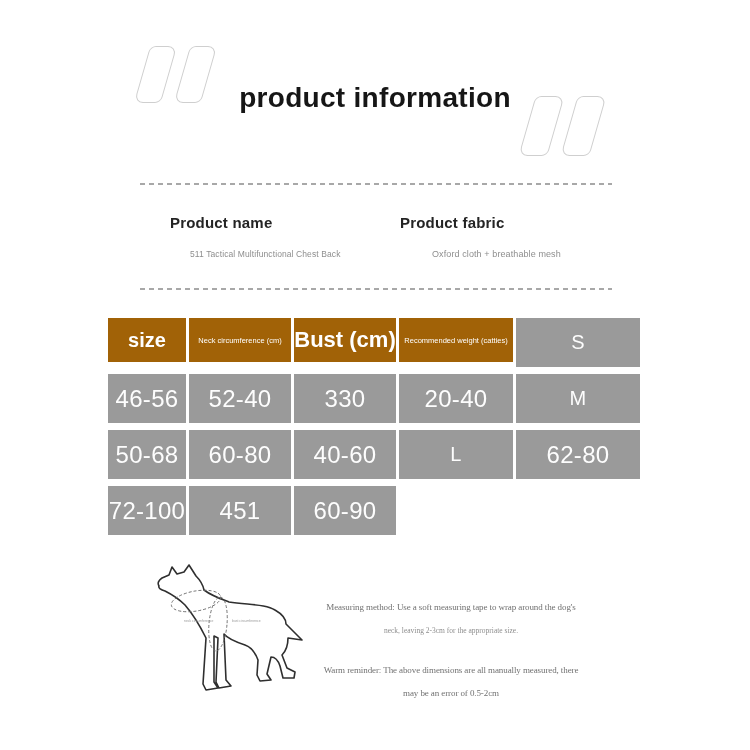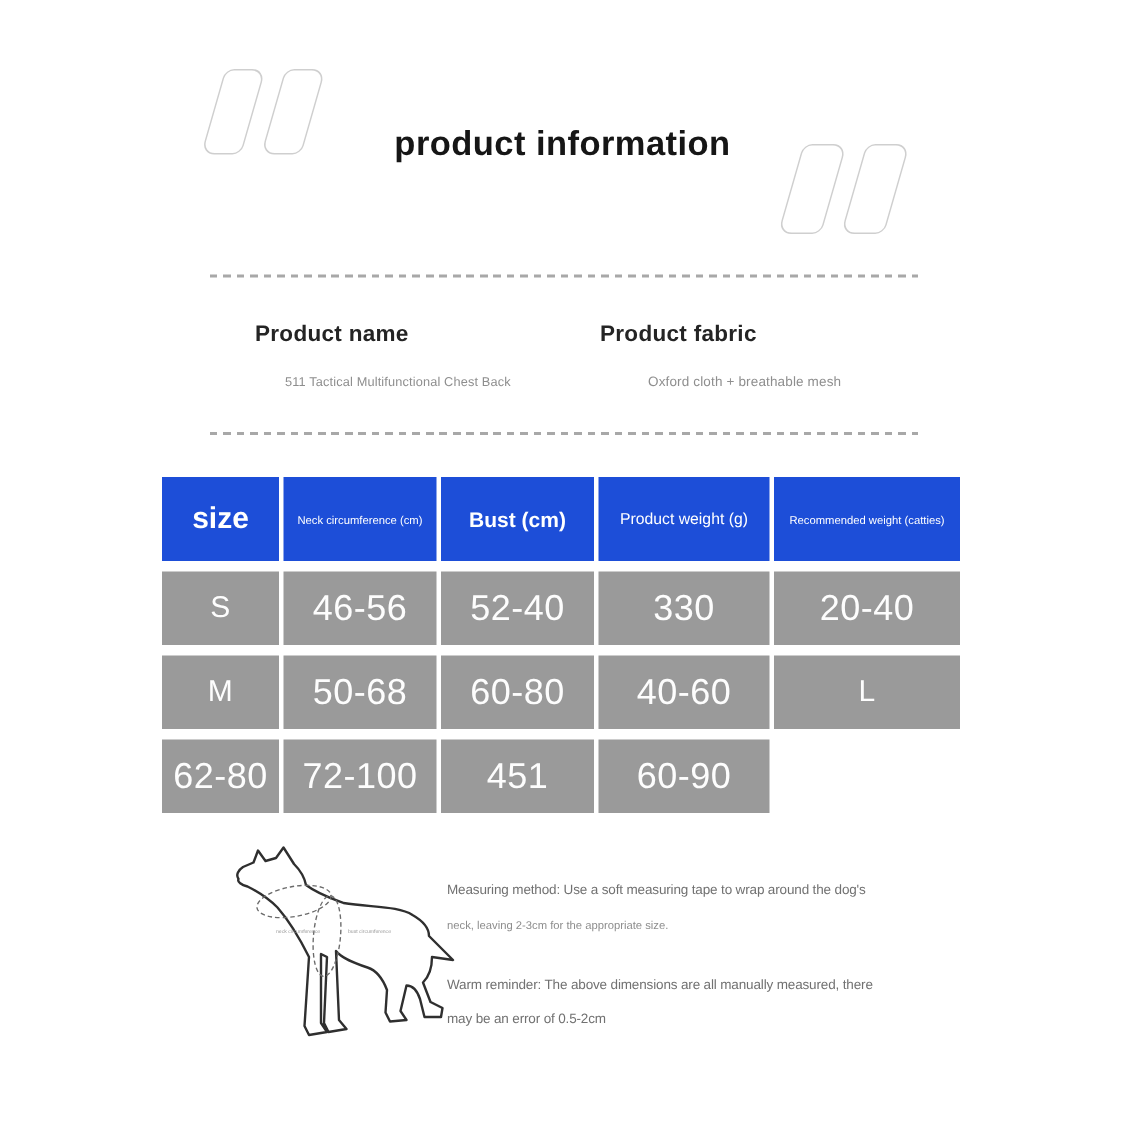--- a/index.html
+++ b/index.html
@@ -8,46 +8,46 @@
   .abs { position:absolute; }
 
   
   .quote-group { display:flex; gap:13px; }
   .quote-mark { width:27px; height:57px; border:1.5px solid #cfcfcf; background:#fff;
                 transform:skewX(-16deg); border-radius:6px 9px 6px 9px; }
   .quote-mark.sm { width:29px; height:60px; }
 
   
   .title { left:0; top:82px; width:750px; text-align:center;
-           font-size:23px; font-weight:700; color:#161616; letter-spacing:.3px; }
+           font-size:28px; font-weight:700; color:#161616; letter-spacing:.3px; }
 
   
   .divider { height:2px; width:472px; left:140px;
              background:repeating-linear-gradient(90deg,#a8a8a8 0 5px,transparent 5px 9px); }
 
   
   .info-label { font-size:15px; font-weight:700; color:#242424; letter-spacing:.2px; }
   .info-value { font-size:8.5px; color:#8e8e8e; letter-spacing:.1px;padding-left:32px; }
 
   
   .size-table { left:108px; top:318px; width:532px; display:grid;
                 grid-template-columns:78px 102px 102px 114px 124px;
                 grid-auto-rows:auto; column-gap:3px; row-gap:7px; }
-  .th { background:#1d4ed8; color:#ffffff; height:56px;
+  .th { background:#a16207; color:#ffffff; height:44px;
         display:flex; align-items:center; justify-content:center; text-align:center; }
   .td { background:#9a9a9a; color:#fdfdfd; height:49px; font-size:24px;
         display:flex; align-items:center; justify-content:center; letter-spacing:.3px; }
   .th-big  { font-size:20px; font-weight:600; }
-  .th-bust { font-size:14px; font-weight:700; }
+  .th-bust { font-size:22px; font-weight:700; }
   .th-med  { font-size:10.5px; }
   .th-sm   { font-size:7.5px; }
   .td-size { font-size:20px; }
 
   
-  .notes { left:298px; top:588px; width:306px; text-align:left; }
+  .notes { left:298px; top:602px; width:306px; text-align:center;font-family:Liberation Serif, serif; }
   .note-main { font-size:9px; color:#717171; letter-spacing:-.1px; }
   .note-sub  { font-size:7.5px; color:#8d8d8d; margin-top:14px; }
   .note-gap-lg { margin-top:30px; }
   .note-gap    { margin-top:13px; }
 
   .dog-box { left:136px; top:562px; width:186px; height:150px; }
 </style>
 </head>
 <body>
 
@@ -69,21 +69,20 @@
 <div class="abs info-value" style="left:158px; top:249px;">511 Tactical Multifunctional Chest Back</div>
 <div class="abs info-label" style="left:400px; top:214px;">Product fabric</div>
 <div class="abs info-value" style="left:400px; top:249px; font-size:9px;">Oxford cloth + breathable mesh</div>
 
 <div class="abs divider" style="top:288px;"></div>
 
 <div class="abs size-table">
   <div class="th th-big">size</div>
   <div class="th th-sm">Neck circumference (cm)</div>
   <div class="th th-bust">Bust (cm)</div>
-  <div class="th th-med">Product weight (g)</div>
   <div class="th th-sm">Recommended weight (catties)</div>
 
   <div class="td td-size">S</div>
   <div class="td">46-56</div>
   <div class="td">52-40</div>
   <div class="td">330</div>
   <div class="td">20-40</div>
 
   <div class="td td-size">M</div>
   <div class="td">50-68</div>

